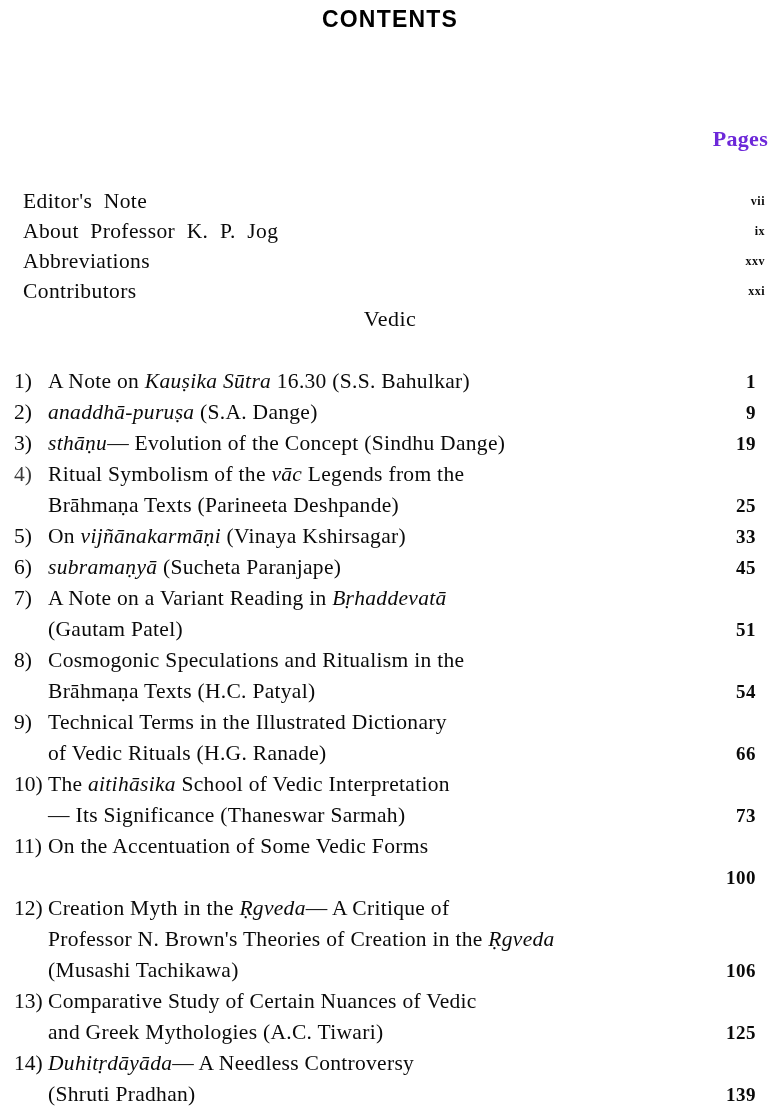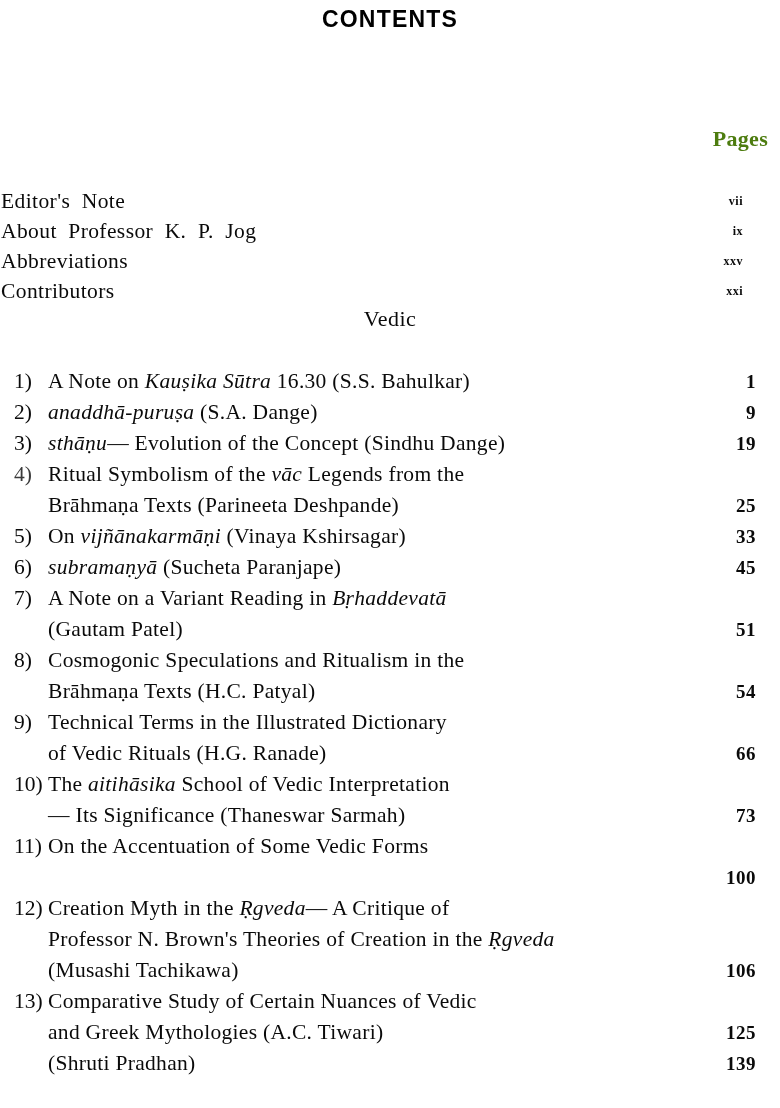--- a/index.html
+++ b/index.html
@@ -39,29 +39,29 @@
     color: #000;
   }
 
   
   .pages-label {
     position: absolute;
     top: 126px;
     right: 12px;
     font-size: 22px;
     font-weight: bold;
-    color: #4d7c0f;
+    color: #6d28d9;
     letter-spacing: 0.3px;
   }
 
   
   .frontmatter {
     position: absolute;
     top: 186px;
-    left: 1px;
+    left: 23px;
     width: 754px;
   }
   .fm-row {
     position: relative;
     height: 30px;
     line-height: 30px;
     font-size: 21.5px;
     letter-spacing: 0.4px;
   }
   .fm-label {
@@ -203,17 +203,18 @@
       <div class="toc-entry">
         <div class="toc-line"><span class="num">12)</span><span class="toc-text">Creation Myth in the <i>Ṛgveda</i>— A Critique of</span></div>
         <div class="toc-line"><span class="indent"></span><span class="toc-text">Professor N. Brown's Theories of Creation in the <i>Ṛgveda</i></span></div>
         <div class="toc-line"><span class="indent"></span><span class="toc-text">(Musashi Tachikawa)</span><span class="toc-page">106</span></div>
       </div>
       <div class="toc-entry">
         <div class="toc-line"><span class="num">13)</span><span class="toc-text">Comparative Study of Certain Nuances of Vedic</span></div>
         <div class="toc-line"><span class="indent"></span><span class="toc-text">and Greek Mythologies (A.C. Tiwari)</span><span class="toc-page">125</span></div>
       </div>
       <div class="toc-entry">
+        <div class="toc-line"><span class="num">14)</span><span class="toc-text"><i>Duhitṛdāyāda</i>— A Needless Controversy</span></div>
         <div class="toc-line"><span class="indent"></span><span class="toc-text">(Shruti Pradhan)</span><span class="toc-page">139</span></div>
       </div>
     </div>
 
 </div>
 
 </body></html>

